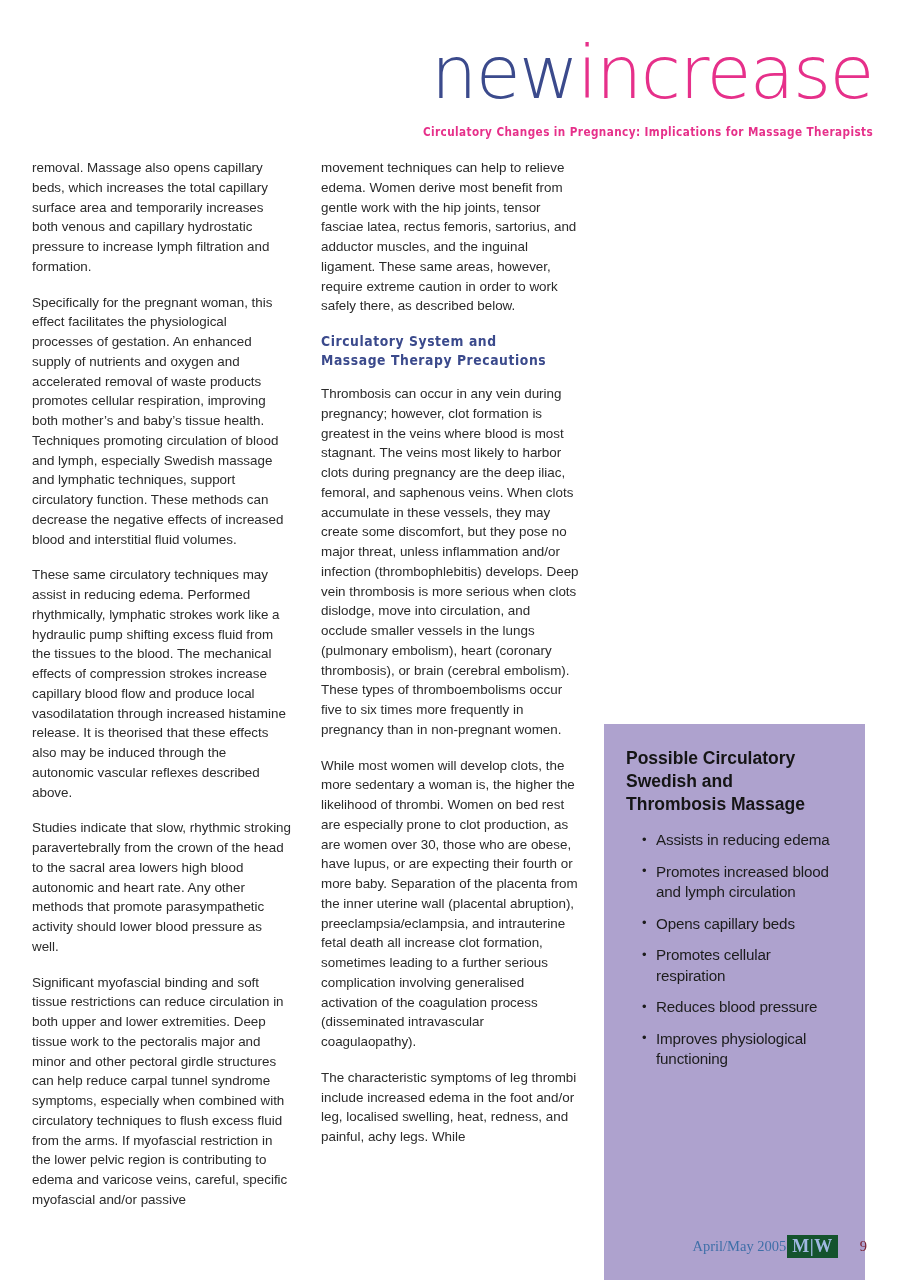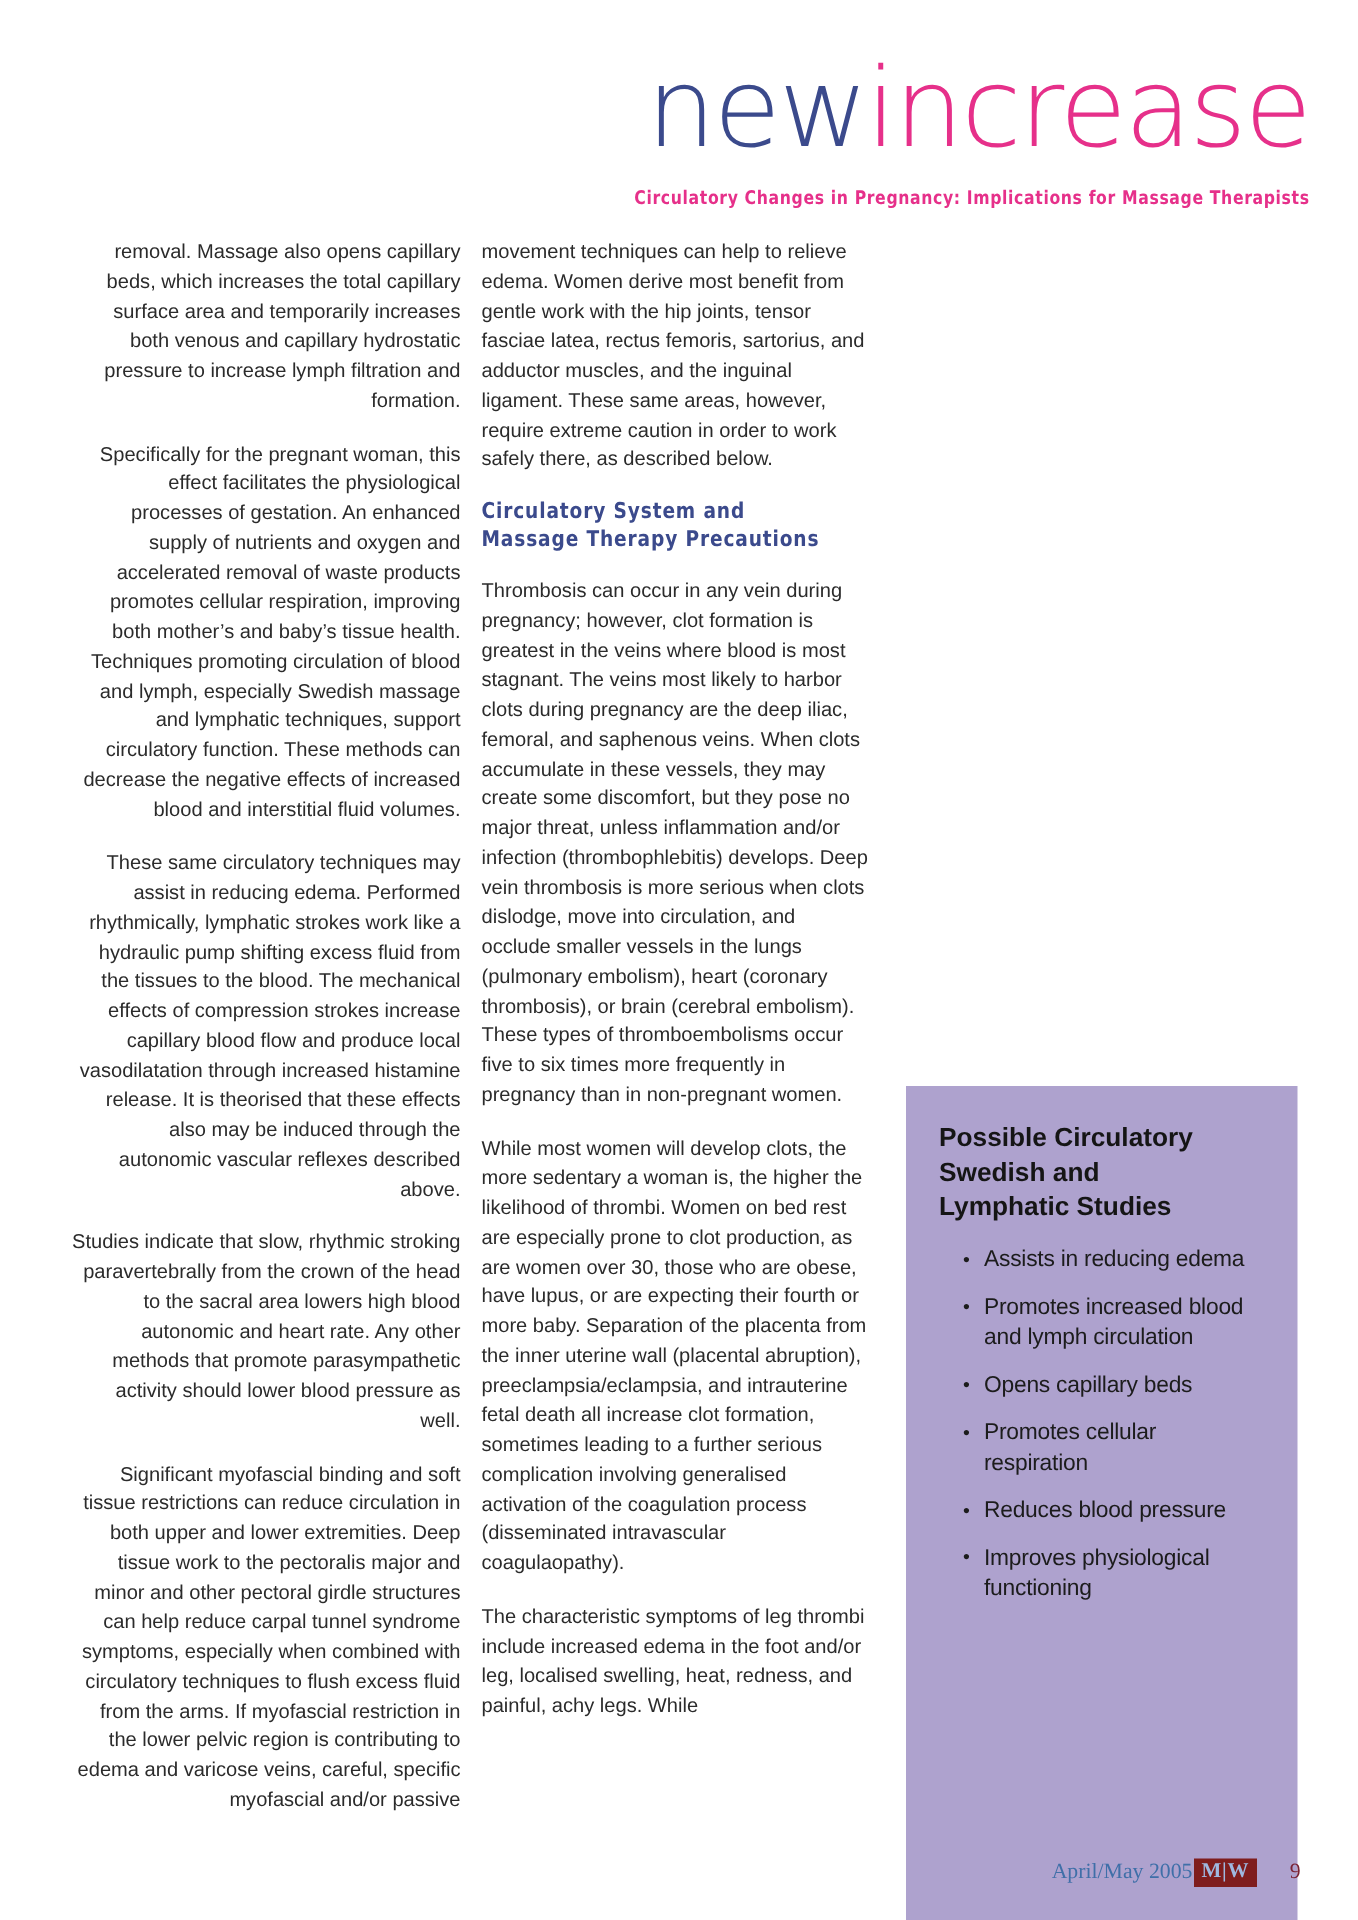--- a/index.html
+++ b/index.html
@@ -63,21 +63,21 @@
   
   .col {
     position: absolute;
     top: 158px;
     width: 259px;
     font-size: 13.4px;
     line-height: 19.75px;
     color: #2b2b2b;
     text-align: left;
   }
-  .col-1 { left: 48px; text-align: right; }
+  .col-1 { left: 32px; }
   .col-2 { left: 321px; }
 
   .col p {
     margin: 0 0 16px 0;
   }
 
   .section-heading {
     color: #3b4a8c;
     font-family: "DejaVu Sans Condensed", "Liberation Sans Narrow", "Liberation Sans", sans-serif;
     font-size: 14.5px;
@@ -142,24 +142,24 @@
     align-items: center;
     white-space: nowrap;
   }
   .footer-date {
     color: #3f6fa8;
     font-family: "Liberation Serif", serif;
     font-size: 14.5px;
     margin-right: 1px;
   }
   .footer-badge {
-    background: #7f1d1d;
+    background: #14532d;
     color: #9fb8e0;
     font-family: "Liberation Serif", serif;
-    font-size: 14px;
+    font-size: 18px;
     font-weight: bold;
     letter-spacing: 0.5px;
     padding: 2px 5px 3px 5px;
     line-height: 1;
   }
   .footer-page {
     color: #7a2234;
     font-family: "Liberation Serif", serif;
     font-size: 14.5px;
     margin-left: 22px;
@@ -191,21 +191,21 @@
     </div>
     <p>Thrombosis can occur in any vein during pregnancy; however, clot formation is greatest in the veins where blood is most stagnant. The veins most likely to harbor clots during pregnancy are the deep iliac, femoral, and saphenous veins. When clots accumulate in these vessels, they may create some discomfort, but they pose no major threat, unless inflammation and/or infection (thrombophlebitis) develops. Deep vein thrombosis is more serious when clots dislodge, move into circulation, and occlude smaller vessels in the lungs (pulmonary embolism), heart (coronary thrombosis), or brain (cerebral embolism). These types of thromboembolisms occur five to six times more frequently in pregnancy than in non-pregnant women.</p>
     <p>While most women will develop clots, the more sedentary a woman is, the higher the likelihood of thrombi. Women on bed rest are especially prone to clot production, as are women over 30, those who are obese, have lupus, or are expecting their fourth or more baby. Separation of the placenta from the inner uterine wall (placental abruption), preeclampsia/eclampsia, and intrauterine fetal death all increase clot formation, sometimes leading to a further serious complication involving generalised activation of the coagulation process (disseminated intravascular coagulaopathy).</p>
     <p>The characteristic symptoms of leg thrombi include increased edema in the foot and/or leg, localised swelling, heat, redness, and painful, achy legs. While</p>
   </div>
 
   <div class="sidebox">
     <div class="sidebox-title">
       <span class="tl">Possible Circulatory</span>
       <span class="tl">Swedish and</span>
-      <span class="tl">Lymphatic Studies</span>
+      <span class="tl">Thrombosis Massage</span>
     </div>
     <ul class="sidebox-list">
       <li>Assists in reducing edema</li>
       <li>Promotes increased blood and lymph circulation</li>
       <li>Opens capillary beds</li>
       <li>Promotes cellular respiration</li>
       <li>Reduces blood pressure</li>
       <li>Improves physiological functioning</li>
     </ul>
   </div>

